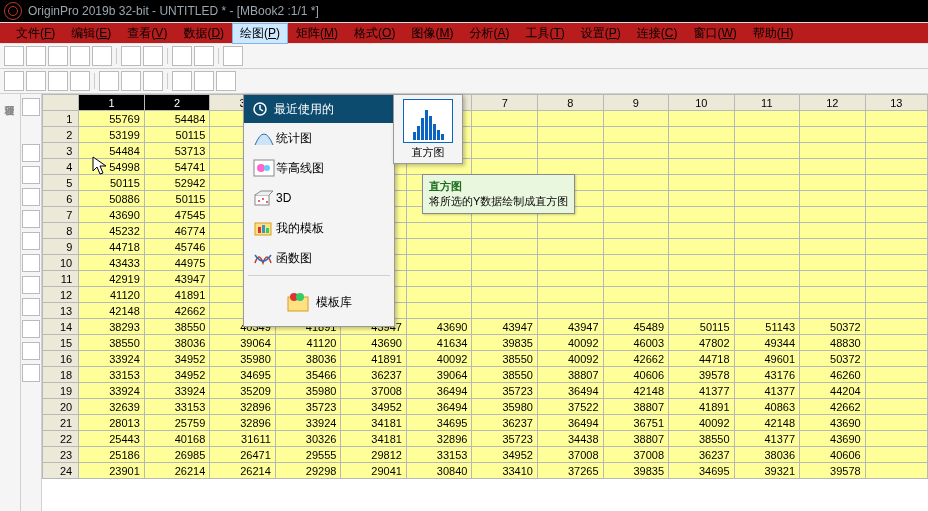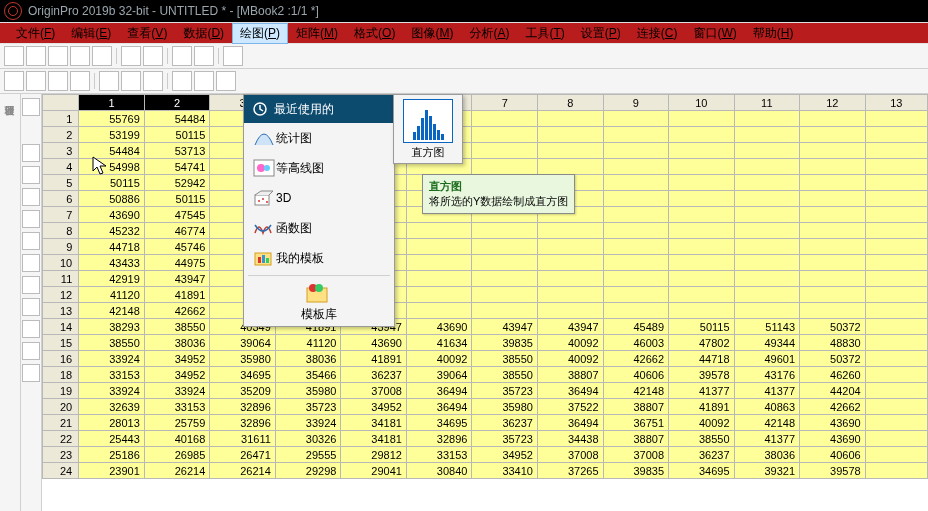--- a/index.html
+++ b/index.html
@@ -29,21 +29,21 @@
 table.grid th.colhdr{width:62px}
 table.grid th.colhdr.sel{background:#000;color:#fff}
 table.grid td{background:#ffff99;width:62px}
 
 .plotmenu{position:absolute;left:243px;top:0;width:150px;background:#f4f4f4;border:1px solid #9a9a9a;box-shadow:2px 2px 4px rgba(0,0,0,.25);z-index:20}
 .plotmenu .hdr{background:#0c4a6e;color:#fff;height:28px;display:flex;align-items:center;padding:0 8px;font-size:12px}
 .plotmenu .hdr svg{margin-right:6px}
 .plotmenu .row{height:30px;display:flex;align-items:center;padding:0 8px;gap:0}
 .plotmenu .ic{width:24px;height:20px;display:flex;align-items:center;justify-content:center}
 .plotmenu .sep{height:1px;background:#d0d0d0;margin:2px 4px}
-.plotmenu .tpl{height:48px;display:flex;flex-direction:column;align-items:center;justify-content:center;gap:2px}
+.plotmenu .tpl{height:48px;display:flex;flex-direction:row;align-items:center;justify-content:center;gap:2px}
 
 .flyout{position:absolute;left:393px;top:0;width:68px;height:68px;background:#f4f4f4;border:1px solid #9a9a9a;box-shadow:2px 2px 4px rgba(0,0,0,.25);z-index:20;display:flex;flex-direction:column;align-items:center;justify-content:center;gap:2px}
 .flyout .thumb{width:44px;height:38px;border:1px solid #0a64c2;background:#fff;display:flex;align-items:flex-end;justify-content:center;padding:2px;gap:1px}
 .flyout .bar{width:3px;background:#0a64c2}
 .flyout .lbl{font-size:11px}
 
 .tooltip{position:absolute;left:422px;top:80px;background:#e9f7df;border:1px solid #8a8a8a;padding:4px 6px;font-size:11px;z-index:25;box-shadow:1px 1px 2px rgba(0,0,0,.2)}
 .tooltip .t{font-weight:bold;color:#1b6d1b}
 
 .cursorimg{position:absolute;left:50px;top:62px;pointer-events:none;z-index:10}
@@ -552,36 +552,36 @@
             <circle cx="6" cy="12" r="1" fill="#d33"></circle>
             <circle cx="10" cy="10" r="1" fill="#d33"></circle>
             <circle cx="14" cy="13" r="1" fill="#d33"></circle>
           </svg>
         </div>
       <span>3D</span>
     </div>
     <div class="row">
       <div class="ic">
           <svg width="22" height="18">
-            <path d="M2 14 Q6 2 10 14 Q14 2 18 14" fill="none" stroke="#c0392b" stroke-width="1.5"></path>
-            <path d="M2 6 Q10 18 18 6" fill="none" stroke="#2b6fb5" stroke-width="1.5"></path>
-          </svg>
-        </div>
-      <span>函数图</span>
-    </div>
-    <div class="row">
-      <div class="ic">
-          <svg width="22" height="18">
             <rect x="2" y="4" width="16" height="12" fill="#ffe082" stroke="#d4a020"></rect>
             <rect x="5" y="8" width="3" height="6" fill="#d33"></rect>
             <rect x="9" y="6" width="3" height="8" fill="#39c"></rect>
             <rect x="13" y="9" width="3" height="5" fill="#3c6"></rect>
           </svg>
         </div>
       <span>我的模板</span>
+    </div>
+    <div class="row">
+      <div class="ic">
+          <svg width="22" height="18">
+            <path d="M2 14 Q6 2 10 14 Q14 2 18 14" fill="none" stroke="#c0392b" stroke-width="1.5"></path>
+            <path d="M2 6 Q10 18 18 6" fill="none" stroke="#2b6fb5" stroke-width="1.5"></path>
+          </svg>
+        </div>
+      <span>函数图</span>
     </div>
     <div class="sep"></div>
     <div class="tpl">
       <svg width="28" height="22">
           <rect x="2" y="6" width="20" height="14" fill="#ffe082" stroke="#d4a020"></rect>
           <circle cx="8" cy="6" r="4" fill="#d33"></circle>
           <circle cx="14" cy="6" r="4" fill="#3c6"></circle>
         </svg>
       <span>模板库</span>
     </div>

